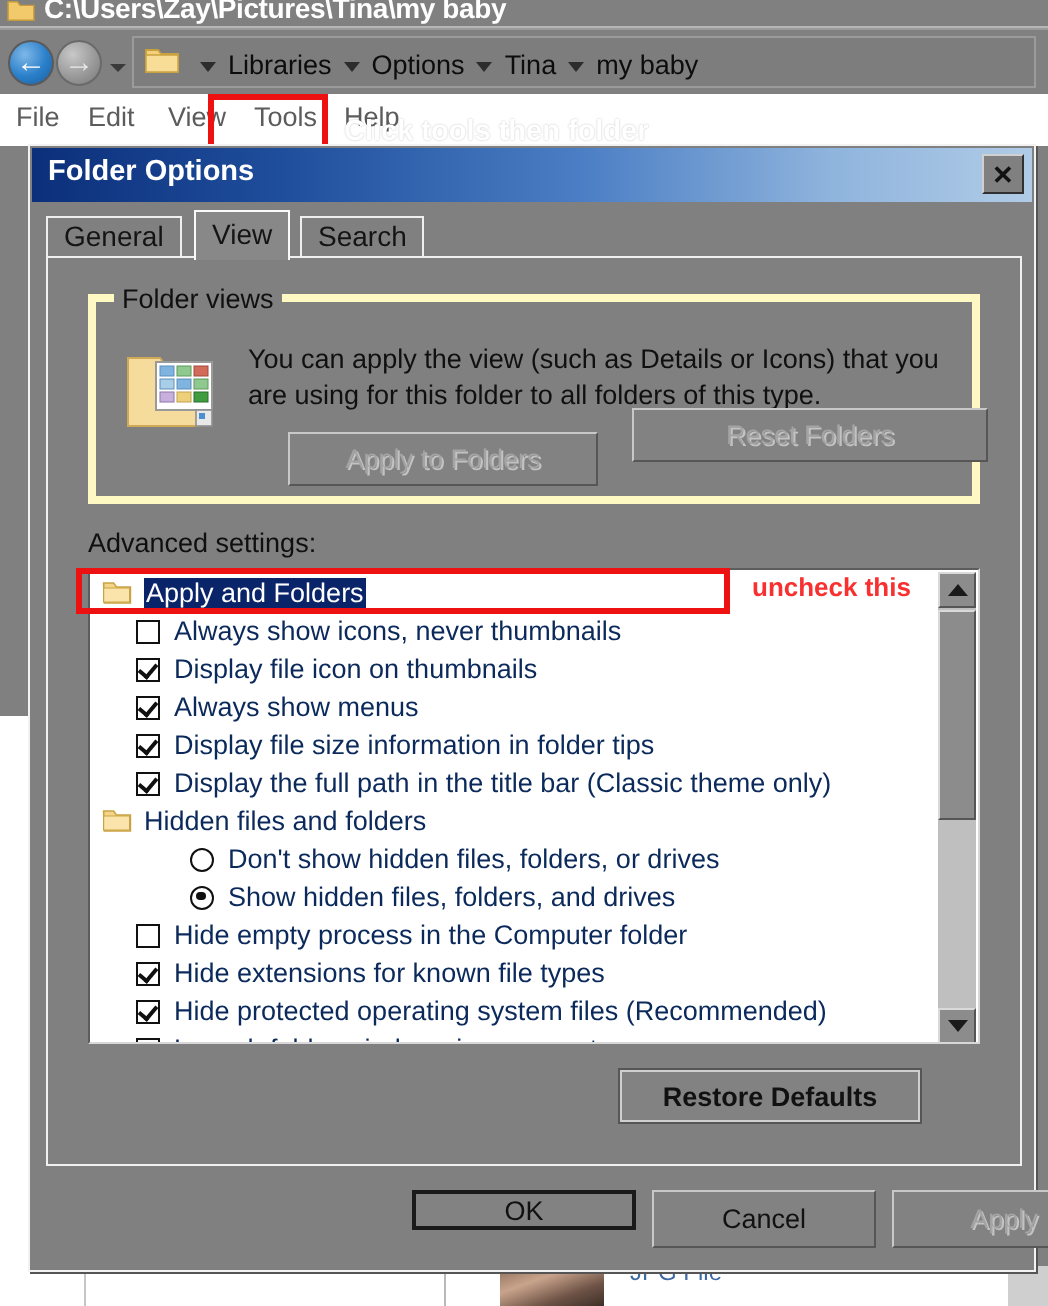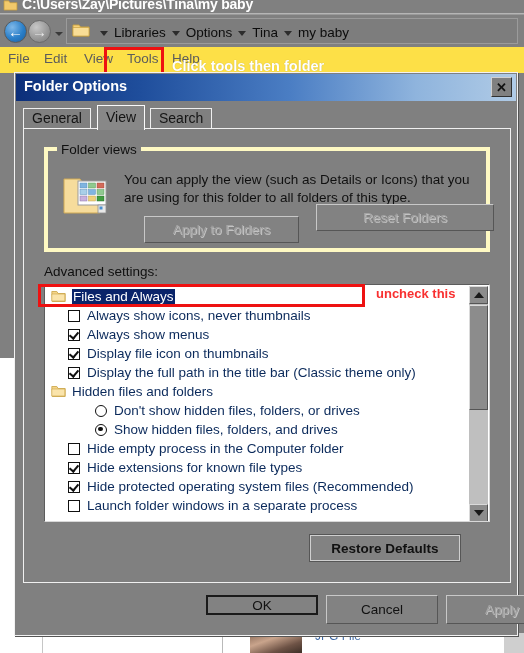--- a/index.html
+++ b/index.html
@@ -136,21 +136,21 @@
     border-top: 5px solid #2c2c2c;
     margin: 2px 5px 0 5px;
   }
   .crumb-text { padding: 0 1px; }
 
   
   .exp-menubar {
     position: absolute;
     left: 0; top: 47px;
     width: 524px; height: 26px;
-    background: #fde047;
+    background: #ffffff;
   }
   .menu-item {
     position: absolute;
     top: 3px;
     font-size: 13.5px;
     color: #5c5c5c;
     padding: 1px 4px;
     white-space: nowrap;
   }
   .m-file { left: 4px; }
@@ -658,33 +658,37 @@
 
       <div class="adv-label">Advanced settings:</div>
 
       <div class="settings-list">
         <div class="list-inner" id="settings-rows">
             <div class="lrow group">
               <svg class="folder-mini" viewBox="0 0 15 13">
                 <path d="M0.8 1.5h5l1.4 2h7v8h-13z" fill="#f4d489" stroke="#c9a344" stroke-width="0.8"></path>
                 <path d="M0.8 4h13v7h-13z" fill="#fae4ab" stroke="#c9a344" stroke-width="0.6"></path>
               </svg>
-              <span class="sel-text">Files and Always</span>
+              <span class="sel-text">Apply and Folders</span>
             </div>
             <div class="lrow child">
               <span class="cbx"></span>
               <span>Always show icons, never thumbnails</span>
             </div>
             <div class="lrow child">
               <span class="cbx checked"></span>
+              <span>Display file icon on thumbnails</span>
+            </div>
+            <div class="lrow child">
+              <span class="cbx checked"></span>
               <span>Always show menus</span>
             </div>
             <div class="lrow child">
               <span class="cbx checked"></span>
-              <span>Display file icon on thumbnails</span>
+              <span>Display file size information in folder tips</span>
             </div>
             <div class="lrow child">
               <span class="cbx checked"></span>
               <span>Display the full path in the title bar (Classic theme only)</span>
             </div>
             <div class="lrow group">
               <svg class="folder-mini" viewBox="0 0 15 13">
                 <path d="M0.8 1.5h5l1.4 2h7v8h-13z" fill="#f4d489" stroke="#c9a344" stroke-width="0.8"></path>
                 <path d="M0.8 4h13v7h-13z" fill="#fae4ab" stroke="#c9a344" stroke-width="0.6"></path>
               </svg>

